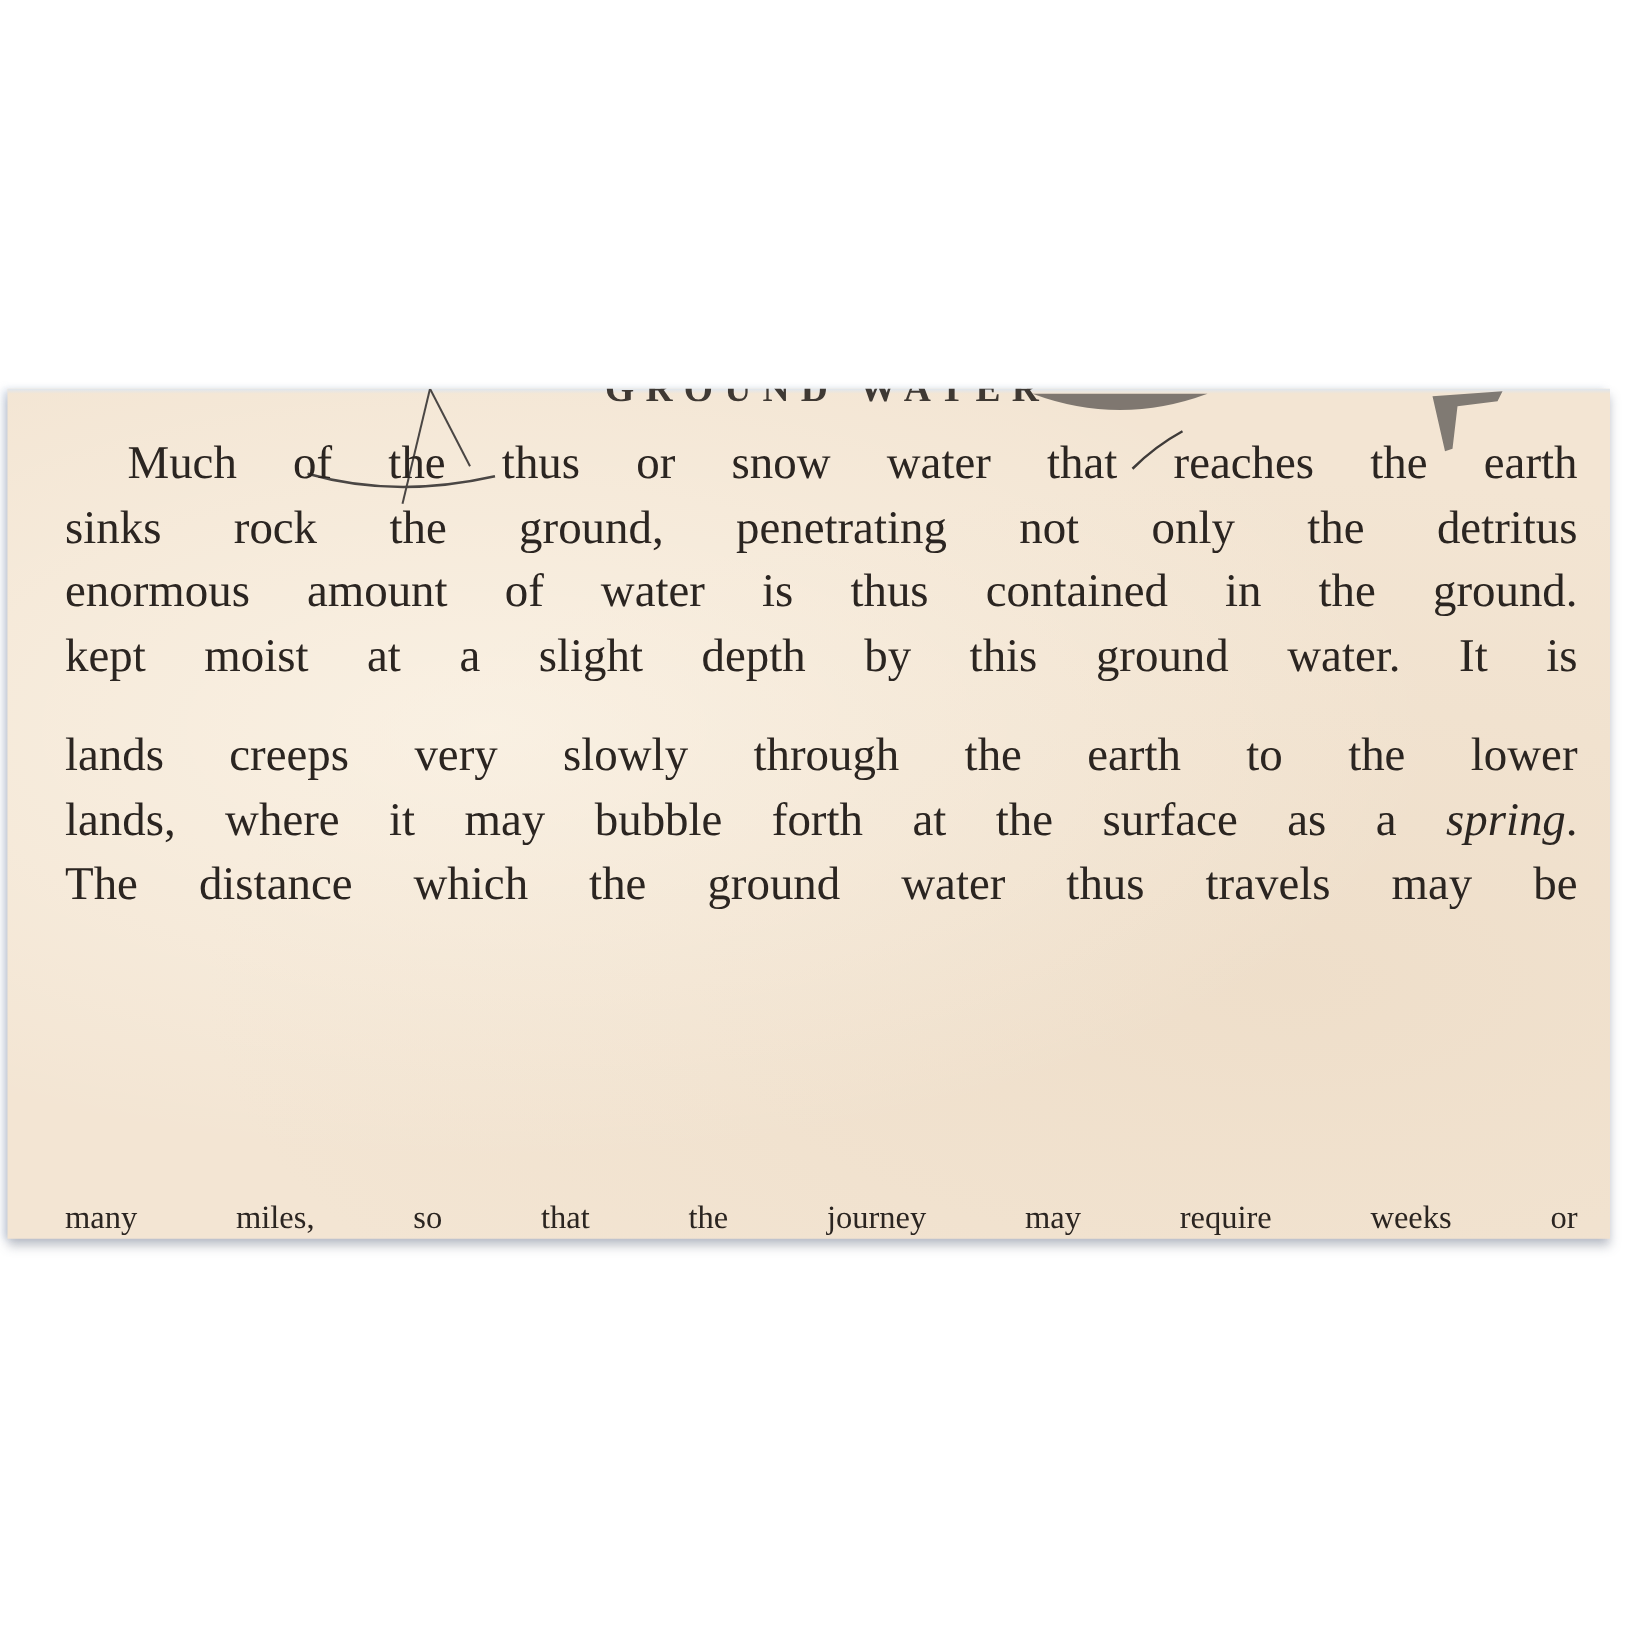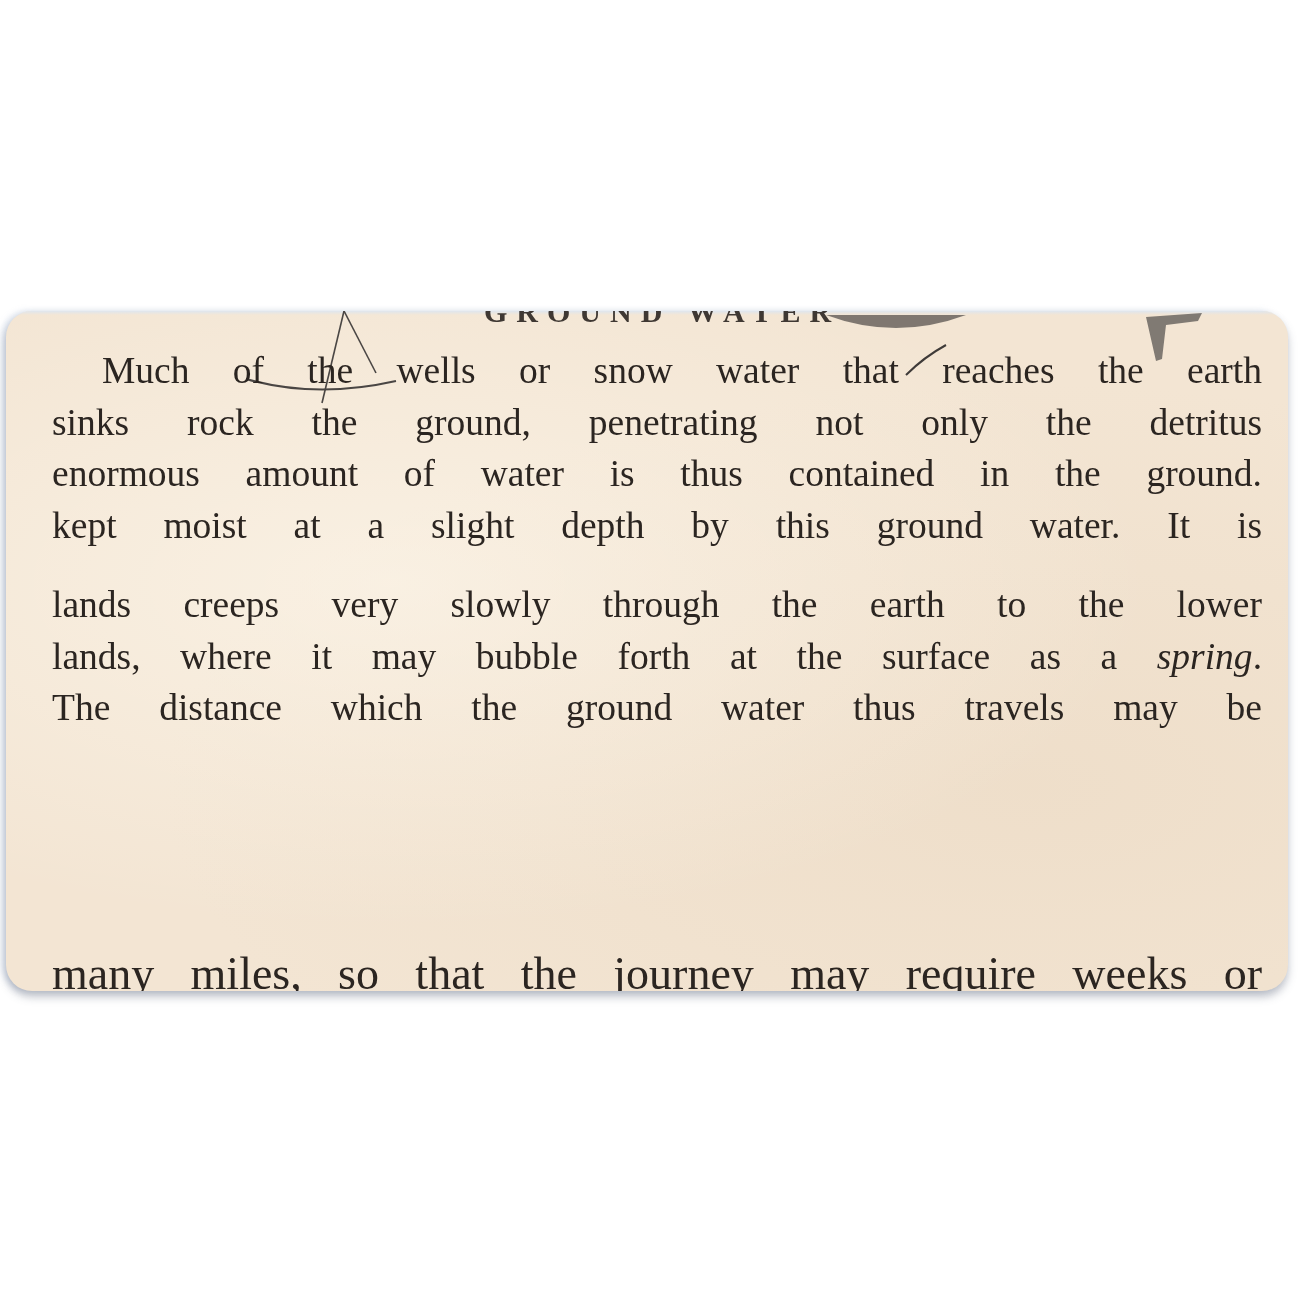--- a/index.html
+++ b/index.html
@@ -21,21 +21,20 @@
       left: 6px;
       top: 311px;
       width: 1282px;
       height: 680px;
       background: #f3e5d3;
       background-image:
         radial-gradient(ellipse at 30% 40%, rgba(255,250,240,0.55), rgba(255,250,240,0) 60%),
         radial-gradient(ellipse at 80% 70%, rgba(230,210,185,0.35), rgba(230,210,185,0) 60%);
       box-shadow: 0 6px 8px rgba(80, 90, 110, 0.35), -4px 0 6px rgba(150,170,200,0.35);
       overflow: hidden;
-      border-radius: 26px;
     }
     .clipping::before {
       content: "";
       position: absolute;
       left: 0; top: 0; right: 0; height: 4px;
       background: linear-gradient(#dfe6ee, rgba(243,229,211,0));
     }
     .clipped-heading {
       position: absolute;
       left: 478px;
@@ -77,21 +76,21 @@
       letter-spacing: 0.5px;
       margin-right: 14px;
     }
     em { font-style: italic; margin-top: 48px; }
     .cutoff-line {
       position: absolute;
       left: 46px;
       top: 637px;
       width: 1210px;
       font-family: "Liberation Serif", serif;
-      font-size: 46px;
+      font-size: 26px;
       line-height: 51.5px;
       color: #2b2521;
       white-space: nowrap;
       text-align: justify;
       text-align-last: justify;
     }
     .mark { position: absolute; pointer-events: none; }
   </style>
 </head>
 <body>
@@ -110,21 +109,21 @@
       <path d="M4 34 Q22 16 44 4" stroke="#3f3b39" stroke-width="2" fill="none"></path>
     </svg>
     <svg class="mark" style="left:800px;top:0;" width="180" height="30" viewBox="0 0 180 30">
       <path d="M20 4 Q90 30 160 4 Z" fill="#4d4846" opacity="0.7"></path>
     </svg>
     <svg class="mark" style="left:1136px;top:0;" width="80" height="60" viewBox="0 0 80 60">
       <path d="M4 6 L60 2 L56 10 L24 14 L20 48 L14 50 Z" fill="#5a5553" opacity="0.75"></path>
     </svg>
 
     <div class="text-block">
-      <span class="line indent">Much of the wells or snow water that reaches the earth</span>
+      <span class="line indent">Much of the thus or snow water that reaches the earth</span>
       <span class="line">sinks rock the ground, penetrating not only the detritus</span>
       <span class="line">enormous amount of water is thus contained in the ground.</span>
       <span class="line">kept moist at a slight depth by this ground water.  It is</span>
 
       <div class="para-gap"></div>
 
       <span class="line">lands creeps very slowly through the earth to the lower</span>
       <span class="line"><span>lands, where it may bubble forth at the surface as a </span><em>spring</em><span>.</span></span>
       <span class="line">The distance which the ground water thus travels may be</span>
     </div>

